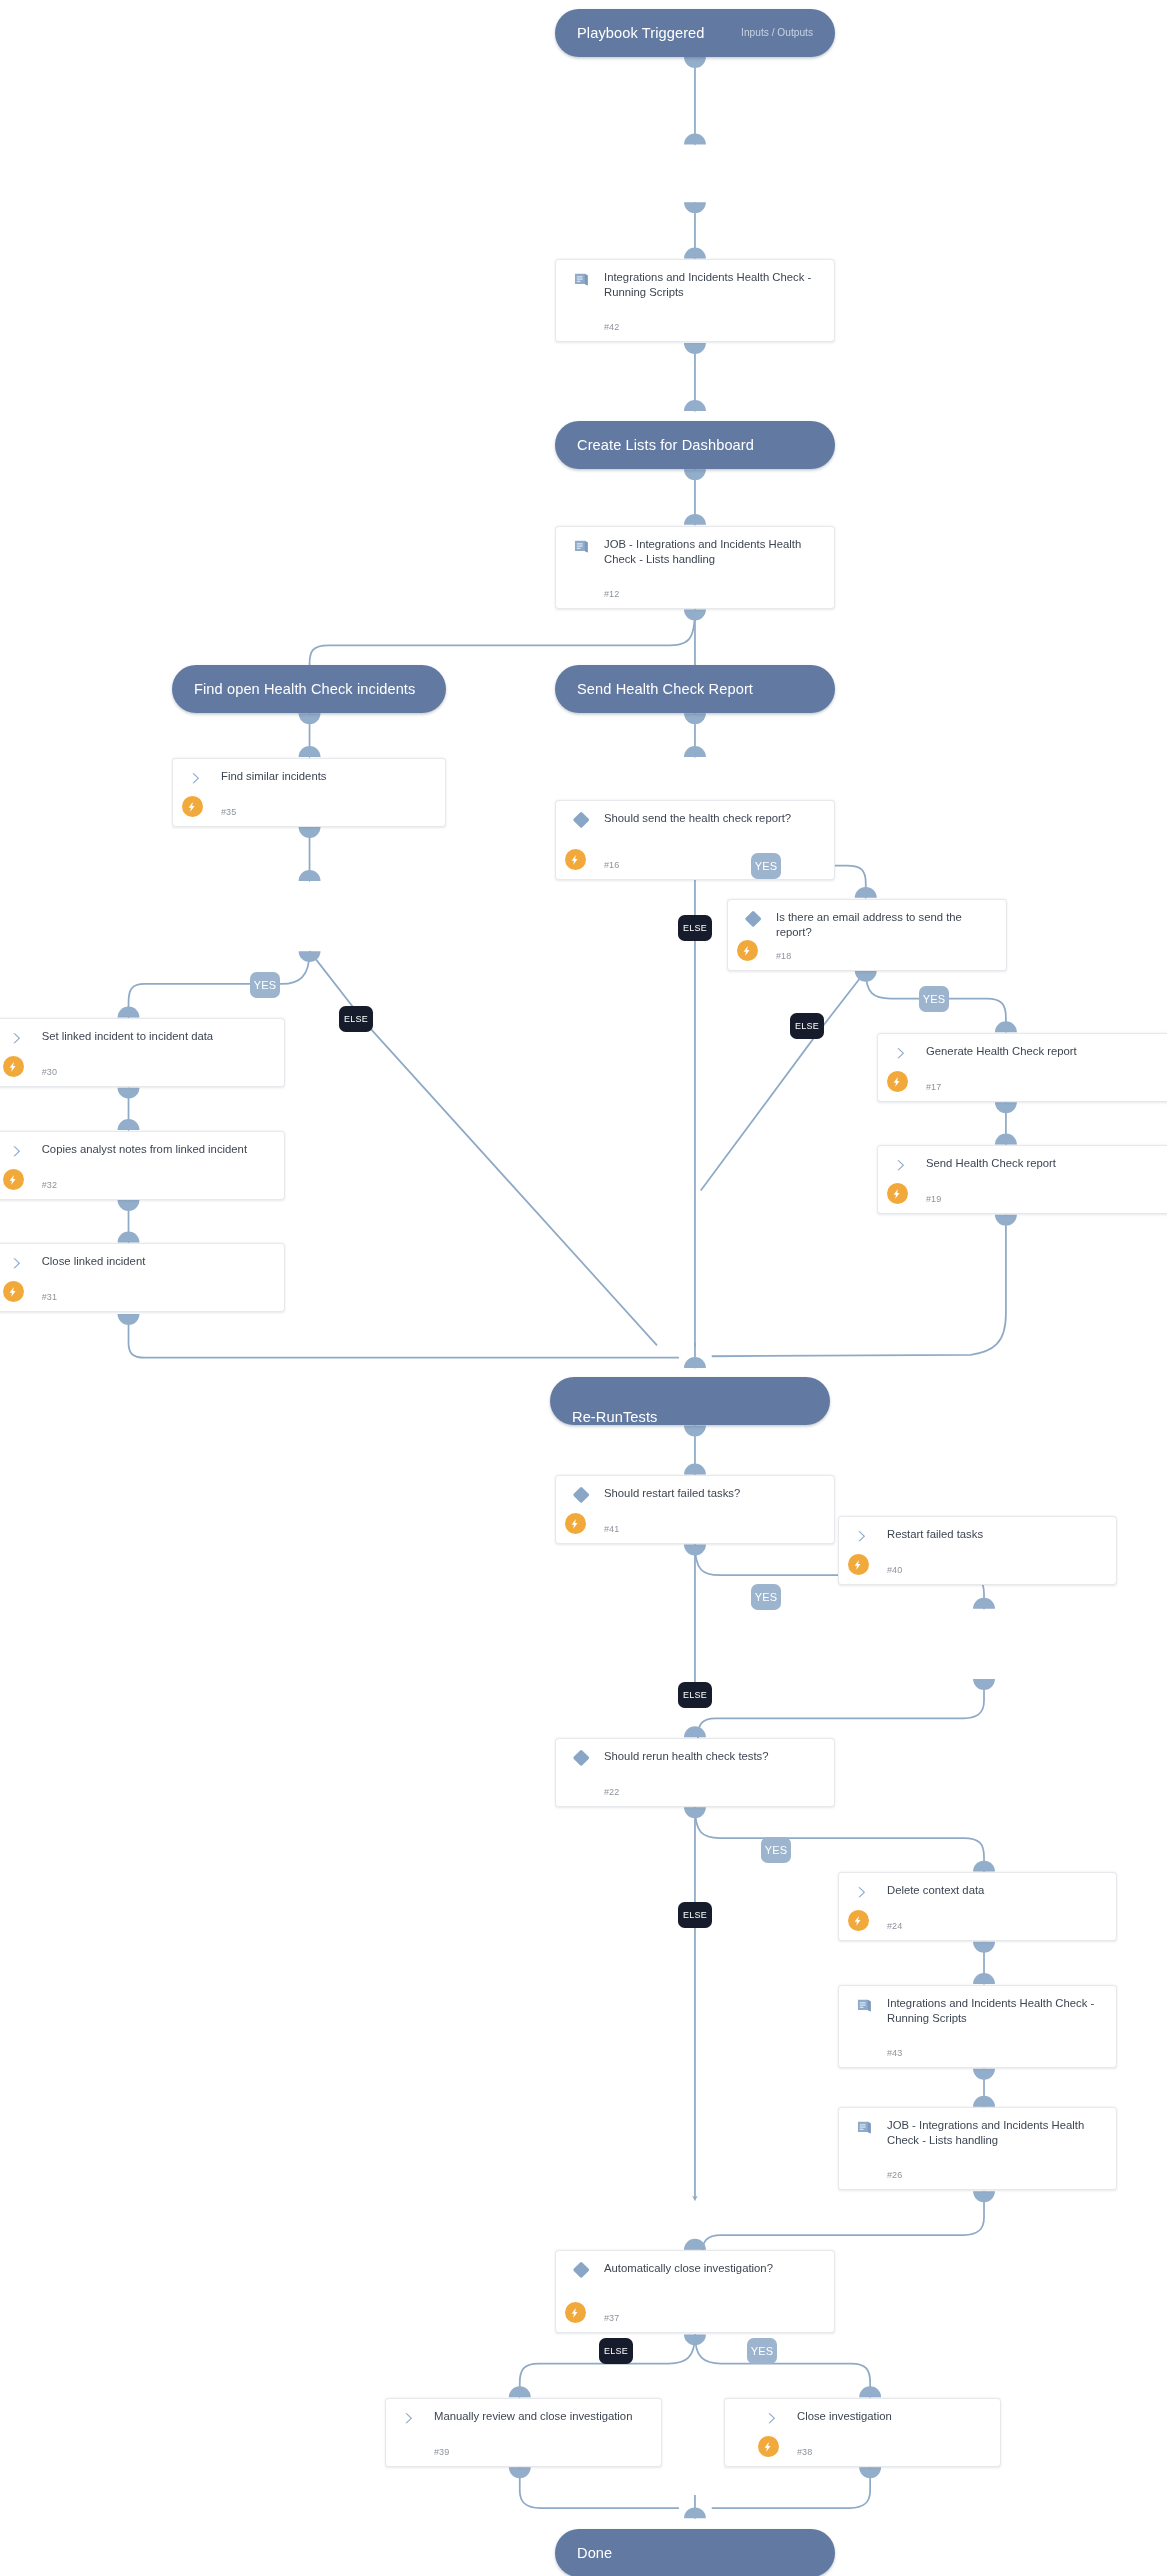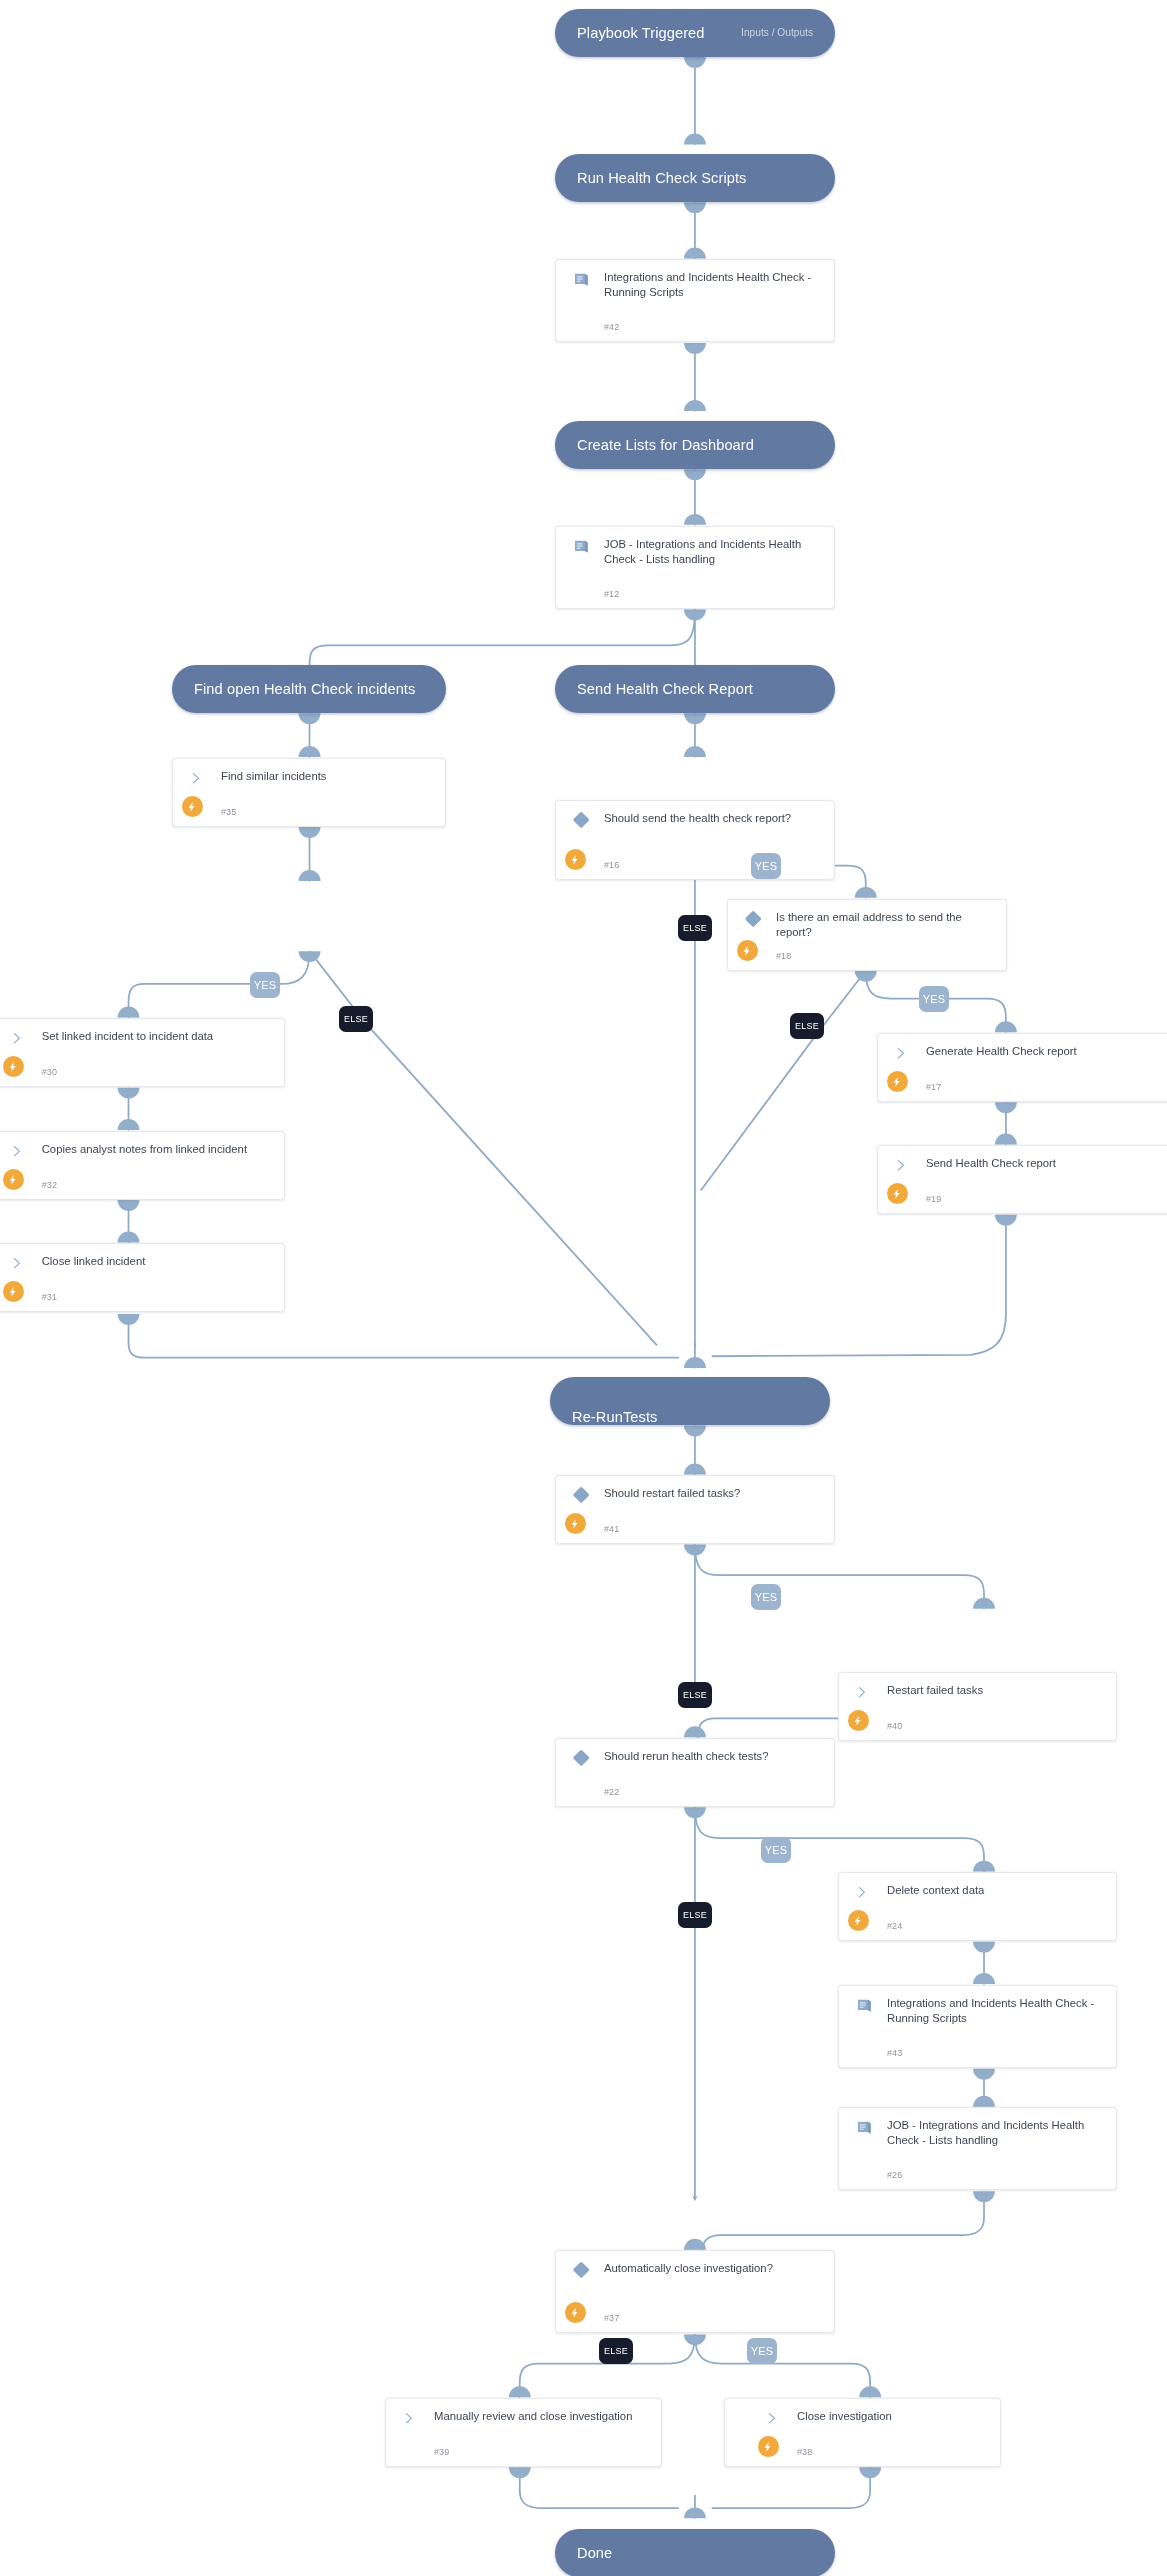--- a/index.html
+++ b/index.html
@@ -222,23 +222,20 @@
       <path d="M937,3450 a15,15 0 0 1 30,0 Z" fill="#93AECA"></path>
       <path d="M937,3514 a15,15 0 0 0 30,0 Z" fill="#93AECA"></path>
     </g>
   </svg>
 
   <div class="stage" style="left:555px;top:8.8px;width:280px;">
     <span class="stage-label">Playbook Triggered</span>
     <span class="stage-sub">Inputs / Outputs</span>
   </div>
 
-  <div class="stage" style="left:555px;top:154px;width:280px;">
-    <span class="stage-label">Run Health Check Scripts</span>
-  </div>
 
   <div class="stage" style="left:555px;top:421px;width:280px;">
     <span class="stage-label">Create Lists for Dashboard</span>
   </div>
 
   <div class="stage" style="left:172px;top:665px;width:274px;">
     <span class="stage-label">Find open Health Check incidents</span>
   </div>
 
   <div class="stage" style="left:555px;top:665px;width:280px;">
@@ -420,21 +417,21 @@
       <div class="card-title">Should restart failed tasks?</div>
       <span class="auto-badge">
         <svg width="11.7" height="11.7" viewBox="0 0 16 16">
             <path d="M9.4 1.2L3.6 9.1h3.2l-1 5.7 5.9-8.1H8.4z" fill="#fff"></path>
           </svg>
       </span>
       <div class="card-id">#41</div>
     </div>
   </div>
 
-  <div class="card" style="left:838px;top:1672px;width:279px;height:69px;">
+  <div class="card" style="left:838px;top:1516px;width:279px;height:69px;">
     <div class="card-row">
       <span class="ic ic-chev">
         <svg width="14.6" height="14.6" viewBox="0 0 20 20">
             <path d="M4.5 3.2l7.2 6.8-7.2 6.8 2.2 0 7.2-6.8-7.2-6.8z" fill="#8EABCB"></path>
           </svg>
       </span>
       <div class="card-title">Restart failed tasks</div>
       <span class="auto-badge">
         <svg width="11.7" height="11.7" viewBox="0 0 16 16">
             <path d="M9.4 1.2L3.6 9.1h3.2l-1 5.7 5.9-8.1H8.4z" fill="#fff"></path>

